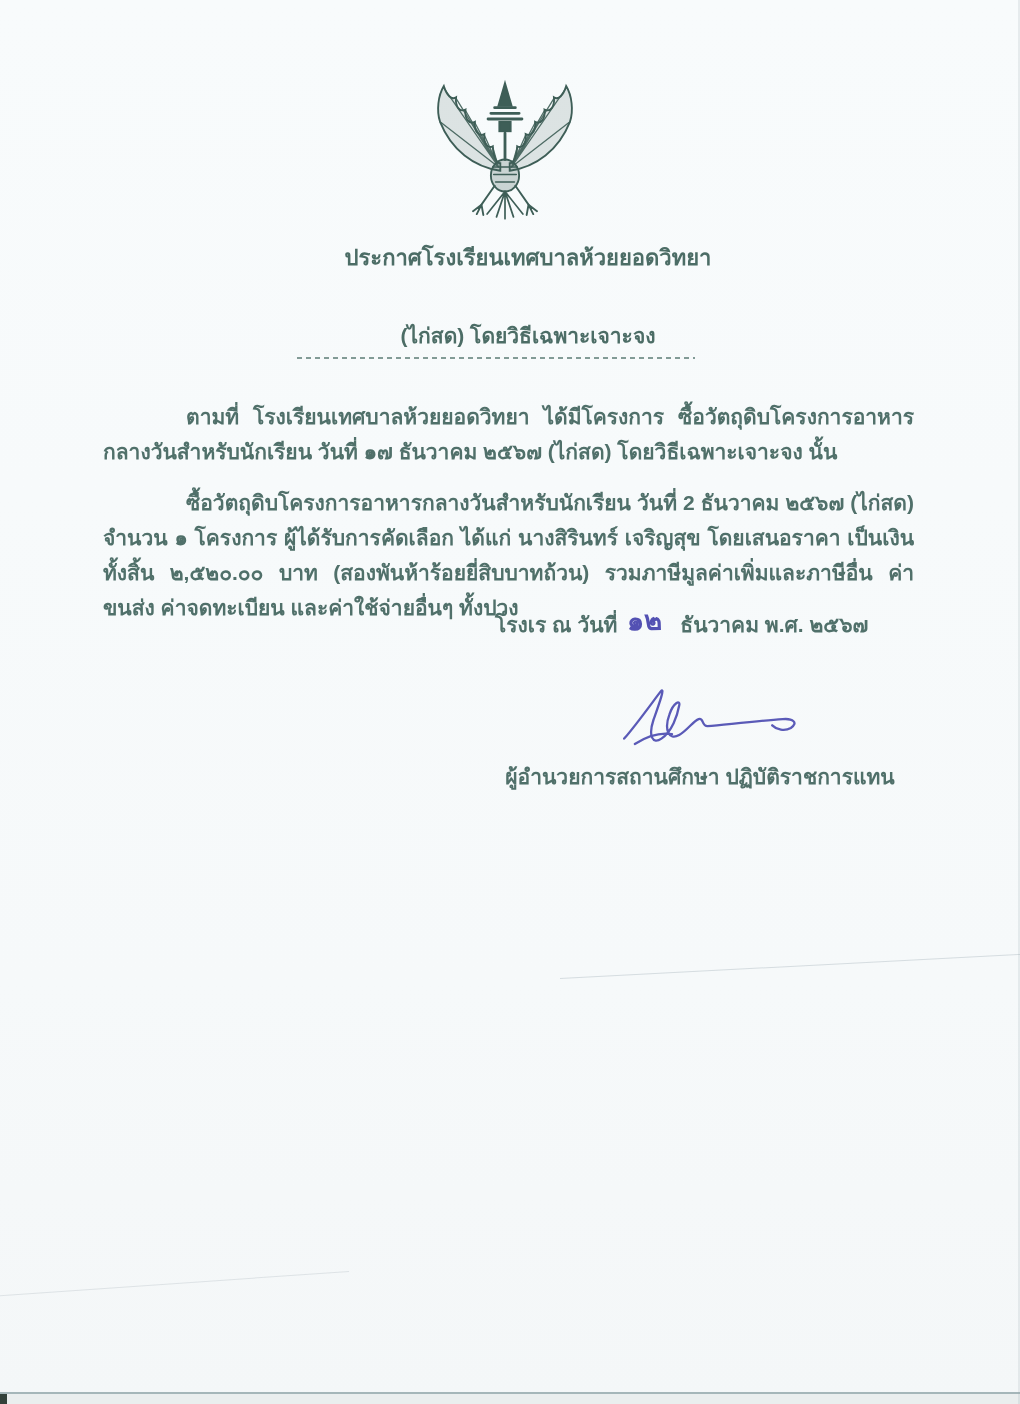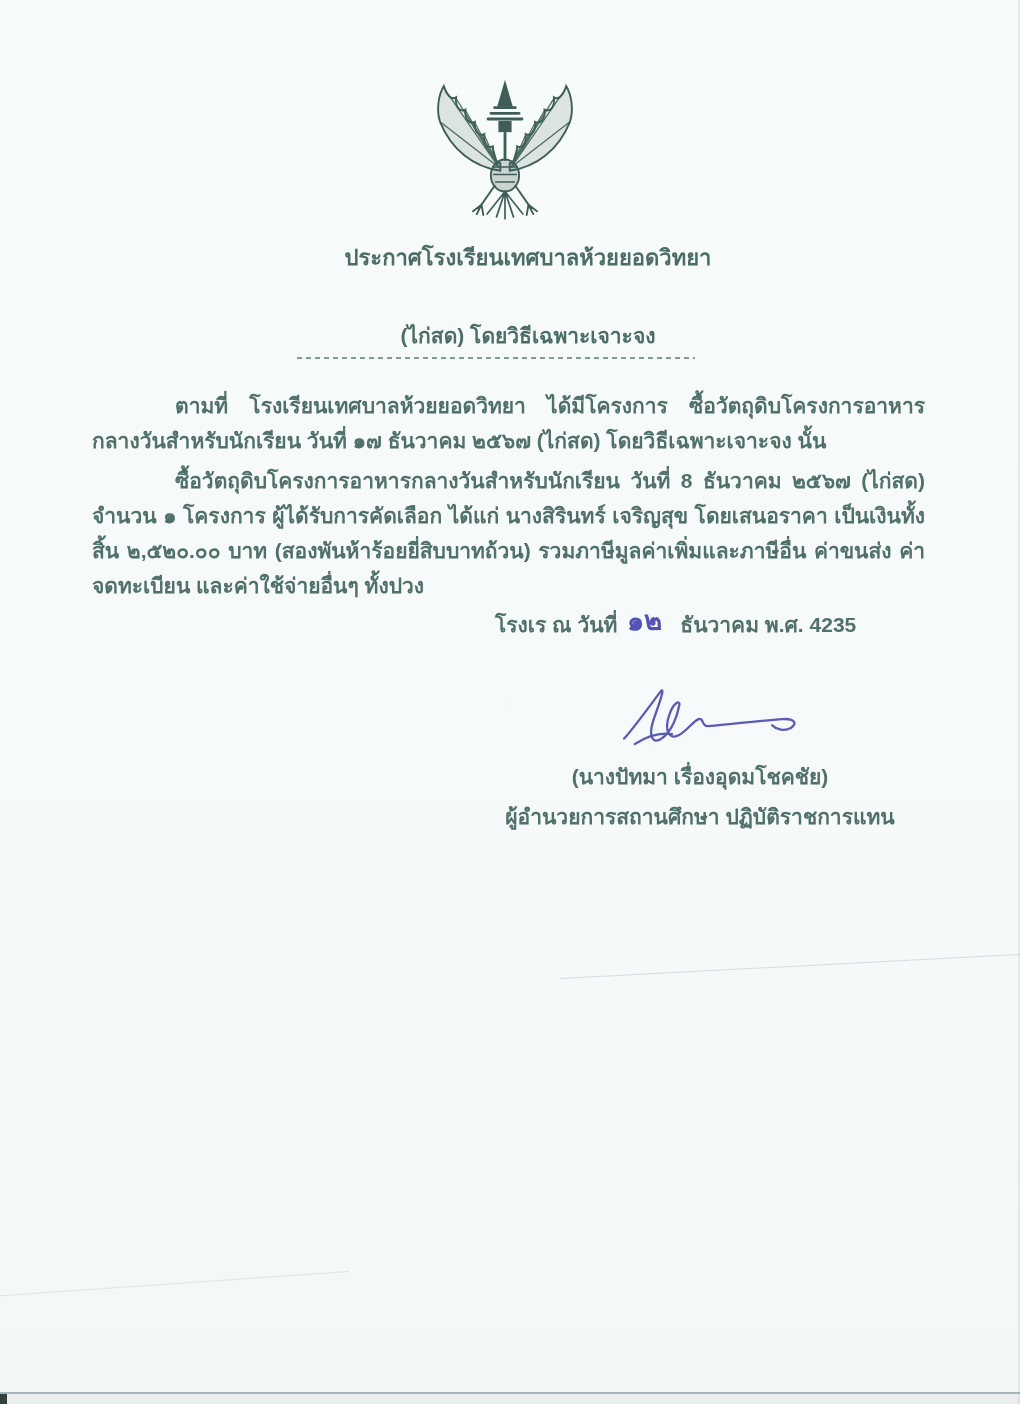--- a/index.html
+++ b/index.html
@@ -15,21 +15,21 @@
   .t2{top:280px;font-size:20px;}
   .t3{top:319px;}
   .separator{
     position:absolute;left:297px;top:357px;width:398px;height:2px;opacity:.85;
     background:repeating-linear-gradient(90deg,#6d8a84 0 5px,transparent 5px 9px);
   }
   .bodytext{
     position:absolute;left:87px;top:383px;width:843px;
     font-size:21px;font-weight:600;line-height:35px;color:#50706a;text-align:justify;
   }
-  .bodytext p{margin:5px;text-indent:83px;}
+  .bodytext p{margin:16px;text-indent:83px;}
   .announce{
     position:absolute;left:495px;top:601px;font-size:21px;font-weight:600;color:#50706a;white-space:nowrap;
   }
   .hand{
     display:inline-block;color:#5351b3;font-size:27px;font-weight:600;
     margin:0 18px 0 10px;transform:rotate(-2deg) translateY(-2px);
     font-family:"DejaVu Serif","Liberation Serif",serif;
   }
   .sig-ink{position:absolute;left:610px;top:680px;width:195px;height:80px;}
   .sig-block{
@@ -78,38 +78,37 @@
     </svg>
   </div>
 
   <div class="title t1">ประกาศโรงเรียนเทศบาลห้วยยอดวิทยา</div>
   <div class="title t3">(ไก่สด) โดยวิธีเฉพาะเจาะจง</div>
 
   <div class="separator"></div>
 
   <div class="bodytext">
     <p>ตามที่ โรงเรียนเทศบาลห้วยยอดวิทยา ได้มีโครงการ ซื้อวัตถุดิบโครงการอาหารกลางวันสำหรับนักเรียน วันที่ ๑๗ ธันวาคม ๒๕๖๗ (ไก่สด) โดยวิธีเฉพาะเจาะจง นั้น</p>
-    <p>ซื้อวัตถุดิบโครงการอาหารกลางวันสำหรับนักเรียน วันที่ 8 ธันวาคม ๒๕๖๗ (ไก่สด) จำนวน ๑ โครงการ ผู้ได้รับการคัดเลือก ได้แก่ นางสิรินทร์ เจริญสุข โดยเสนอราคา เป็นเงินทั้งสิ้น ๒,๕๒๐.๐๐ บาท (สองพันห้าร้อยยี่สิบบาทถ้วน) รวมภาษีมูลค่าเพิ่มและภาษีอื่น ค่าขนส่ง ค่าจดทะเบียน และค่าใช้จ่ายอื่นๆ ทั้งปวง</p>
+    <p>ซื้อวัตถุดิบโครงการอาหารกลางวันสำหรับนักเรียน วันที่ 2 ธันวาคม ๒๕๖๗ (ไก่สด) จำนวน ๑ โครงการ ผู้ได้รับการคัดเลือก ได้แก่ นางสิรินทร์ เจริญสุข โดยเสนอราคา เป็นเงินทั้งสิ้น ๒,๕๒๐.๐๐ บาท (สองพันห้าร้อยยี่สิบบาทถ้วน) รวมภาษีมูลค่าเพิ่มและภาษีอื่น ค่าขนส่ง ค่าจดทะเบียน และค่าใช้จ่ายอื่นๆ ทั้งปวง</p>
   </div>
 
   <div class="announce">
-    <span>โรงเร ณ วันที่</span><span class="hand">๑๒</span><span>ธันวาคม พ.ศ. 4235</span>
+    <span>โรงเร ณ วันที่</span><span class="hand">๑๒</span><span>ธันวาคม พ.ศ. ๒๕๖๗</span>
   </div>
 
   <div class="sig-ink">
     <svg viewBox="0 0 220 90" width="195" height="80" aria-hidden="true">
       <g stroke="#4d4db2" fill="none" stroke-width="2.6" stroke-linecap="round" opacity="0.92">
         <path d="M16,66 C30,50 50,22 57,13 C63,6 55,28 49,45 C43,63 48,73 58,66 C70,58 76,40 78,29 C80,21 71,26 67,39 C61,55 66,69 78,62 C88,56 94,46 100,44 C106,42 103,52 110,52 C132,50 168,46 195,44 C206,43 213,48 204,54 C197,58 188,56 183,51"></path>
         <path d="M28,72 C44,62 58,59 70,61"></path>
       </g>
     </svg>
   </div>
 
   <div class="sig-block">
-    <div>(นางปัทมา เรื่องอุดมโชคชัย)</div>
     <div>ผู้อำนวยการสถานศึกษา ปฏิบัติราชการแทน</div>
   </div>
 
   <div class="fold-1"></div>
   <div class="fold-2"></div>
   <div class="scan-bottom-line"></div>
   <div class="scan-bottom-strip"></div>
   <div class="scan-corner"></div>
   <div class="scan-right-edge"></div>
 

